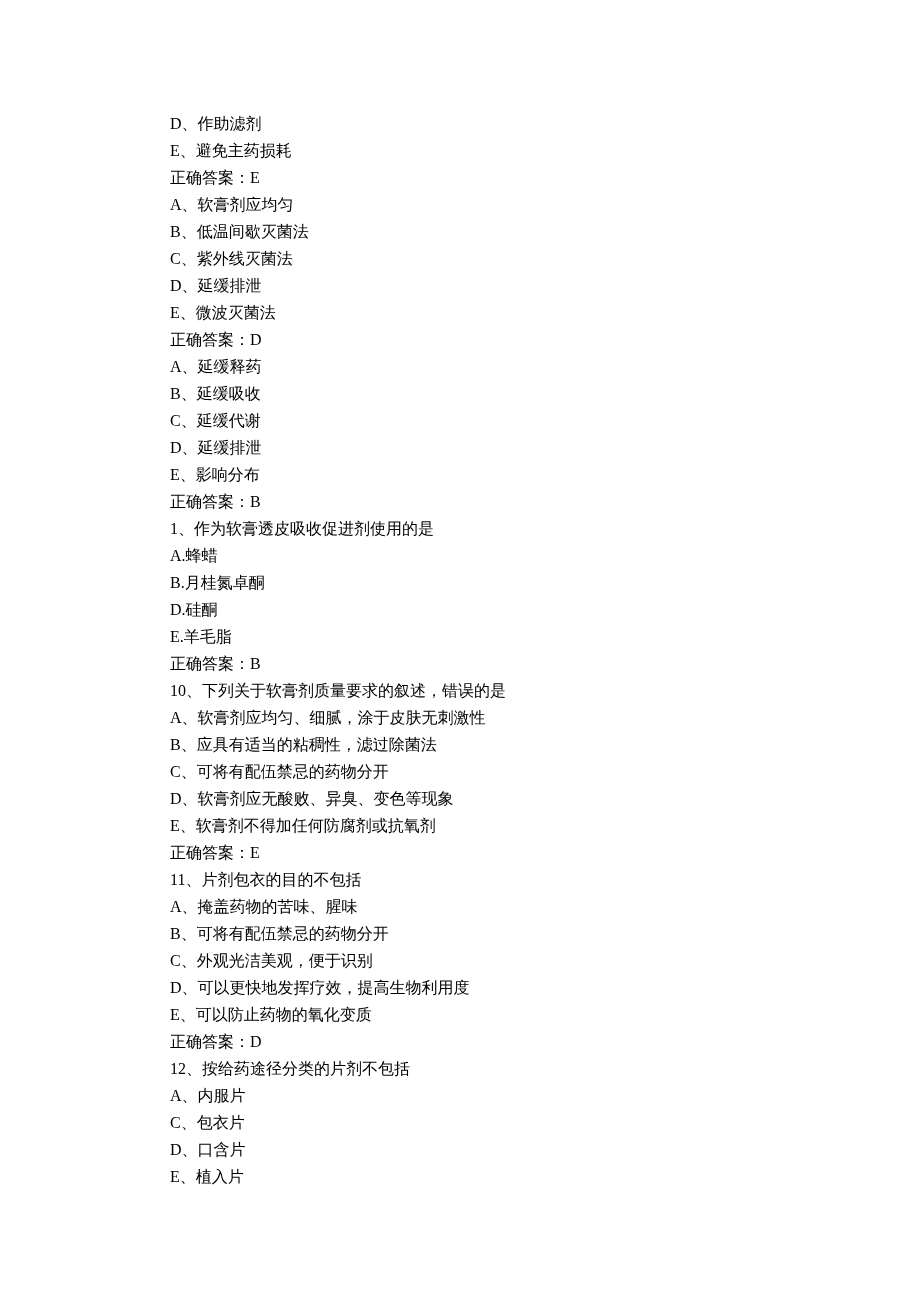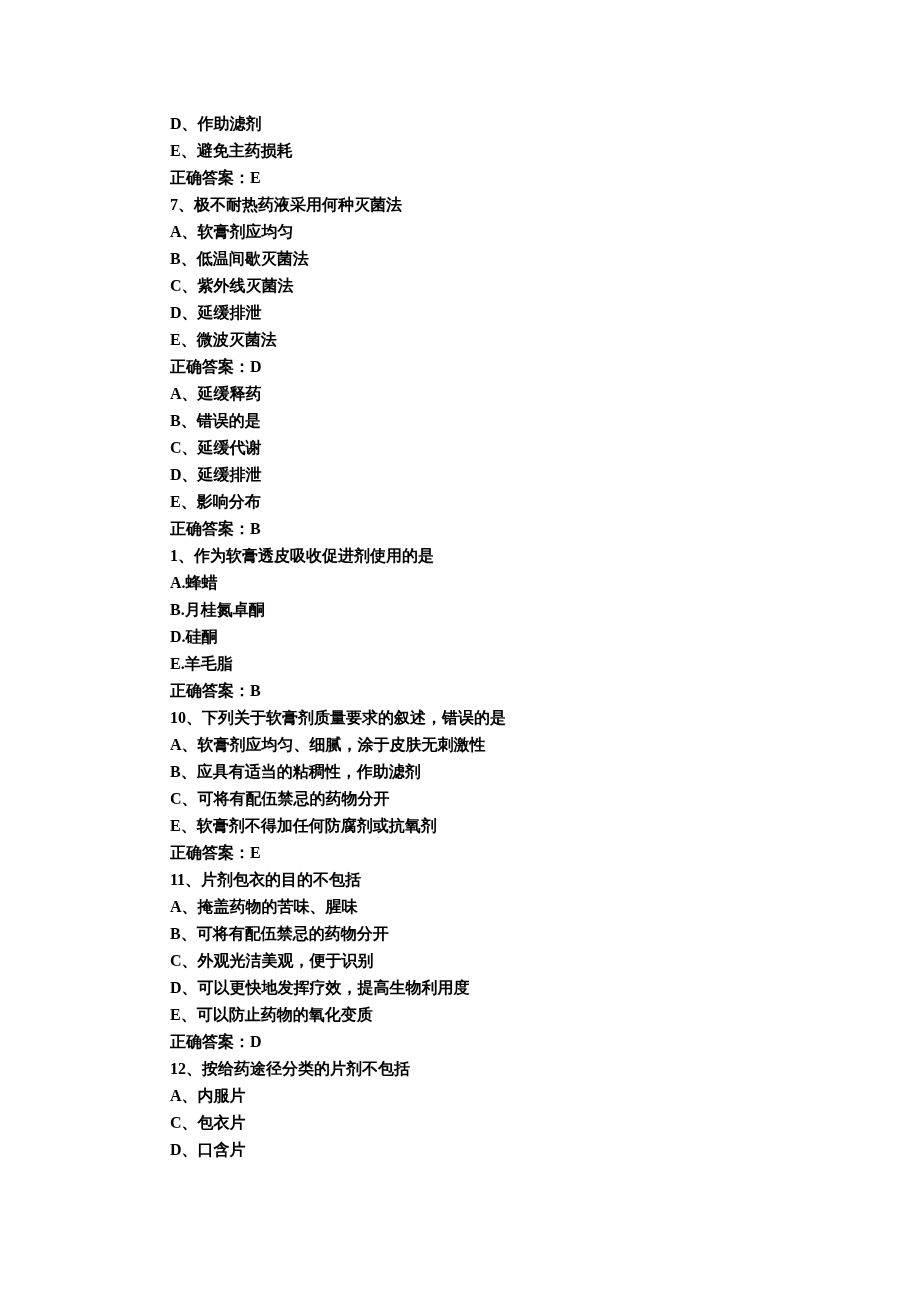--- a/index.html
+++ b/index.html
@@ -10,59 +10,59 @@
   }
   .page {
     padding: 110px 0 80px 170px;
     font-family: "SimSun", "宋体", serif;
     font-size: 16px;
     line-height: 27px;
     color: #000000;
   }
   .line {
     white-space: pre;
-    font-weight: bold;
   }
 </style>
 </head>
 <body>
 
 <div class="page">
   <div class="line">D、作助滤剂</div>
   <div class="line">E、避免主药损耗</div>
   <div class="line">正确答案：E</div>
-  <div class="line">7、极不耐热药液采用何种灭菌法</div>
   <div class="line">A、软膏剂应均匀</div>
   <div class="line">B、低温间歇灭菌法</div>
   <div class="line">C、紫外线灭菌法</div>
   <div class="line">D、延缓排泄</div>
   <div class="line">E、微波灭菌法</div>
   <div class="line">正确答案：D</div>
   <div class="line">A、延缓释药</div>
-  <div class="line">B、错误的是</div>
+  <div class="line">B、延缓吸收</div>
   <div class="line">C、延缓代谢</div>
   <div class="line">D、延缓排泄</div>
   <div class="line">E、影响分布</div>
   <div class="line">正确答案：B</div>
   <div class="line">1、作为软膏透皮吸收促进剂使用的是</div>
   <div class="line">A.蜂蜡</div>
   <div class="line">B.月桂氮卓酮</div>
   <div class="line">D.硅酮</div>
   <div class="line">E.羊毛脂</div>
   <div class="line">正确答案：B</div>
   <div class="line">10、下列关于软膏剂质量要求的叙述，错误的是</div>
   <div class="line">A、软膏剂应均匀、细腻，涂于皮肤无刺激性</div>
-  <div class="line">B、应具有适当的粘稠性，作助滤剂</div>
+  <div class="line">B、应具有适当的粘稠性，滤过除菌法</div>
   <div class="line">C、可将有配伍禁忌的药物分开</div>
+  <div class="line">D、软膏剂应无酸败、异臭、变色等现象</div>
   <div class="line">E、软膏剂不得加任何防腐剂或抗氧剂</div>
   <div class="line">正确答案：E</div>
   <div class="line">11、片剂包衣的目的不包括</div>
   <div class="line">A、掩盖药物的苦味、腥味</div>
   <div class="line">B、可将有配伍禁忌的药物分开</div>
   <div class="line">C、外观光洁美观，便于识别</div>
   <div class="line">D、可以更快地发挥疗效，提高生物利用度</div>
   <div class="line">E、可以防止药物的氧化变质</div>
   <div class="line">正确答案：D</div>
   <div class="line">12、按给药途径分类的片剂不包括</div>
   <div class="line">A、内服片</div>
   <div class="line">C、包衣片</div>
   <div class="line">D、口含片</div>
+  <div class="line">E、植入片</div>
 </div>
 
 </body></html>

